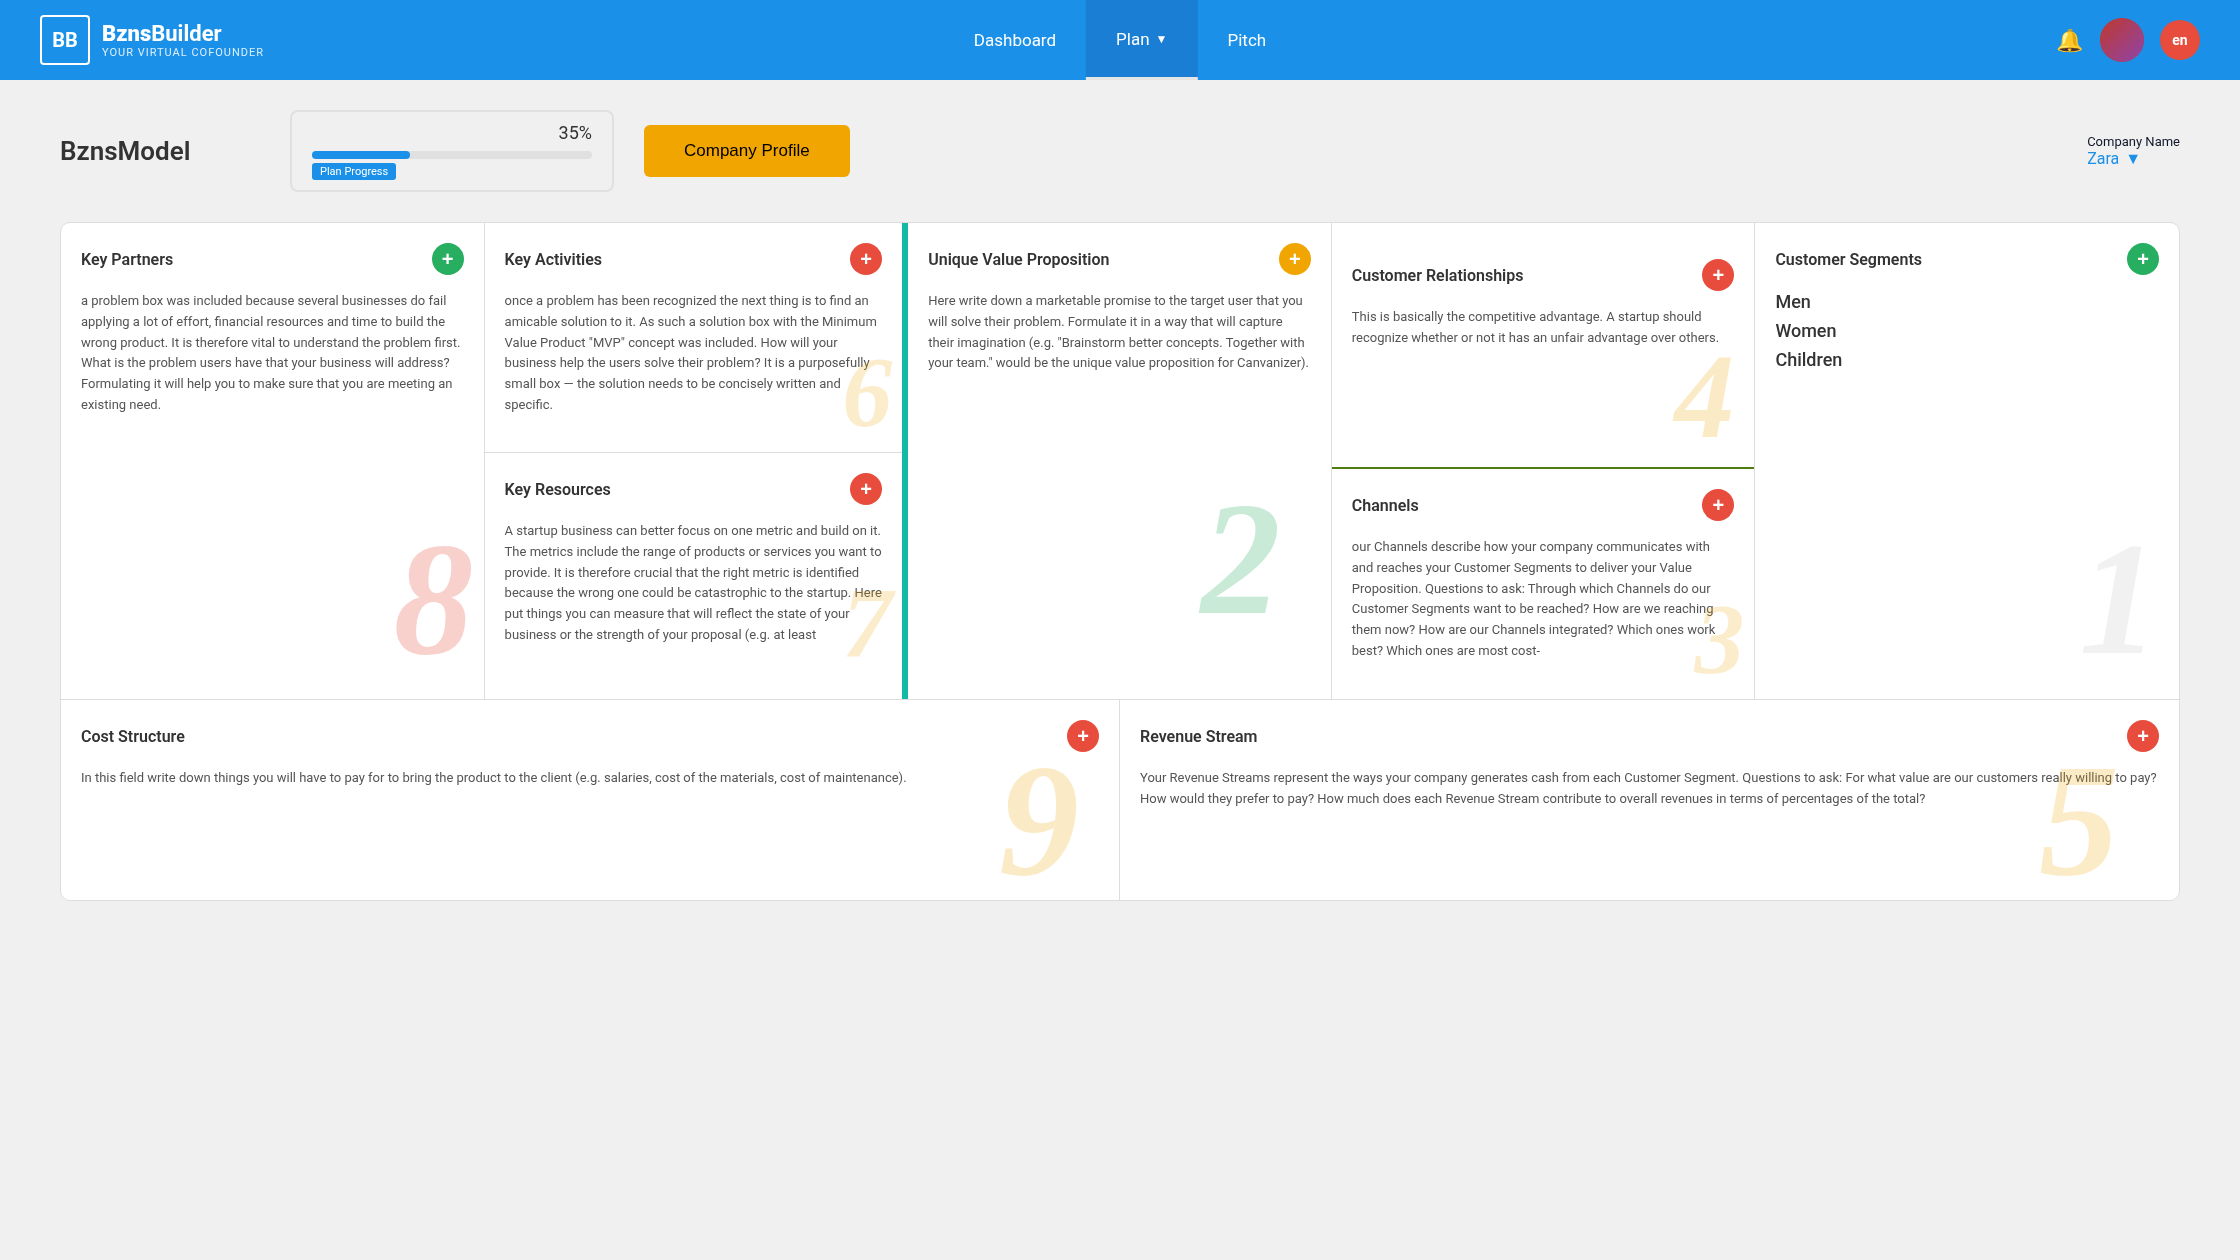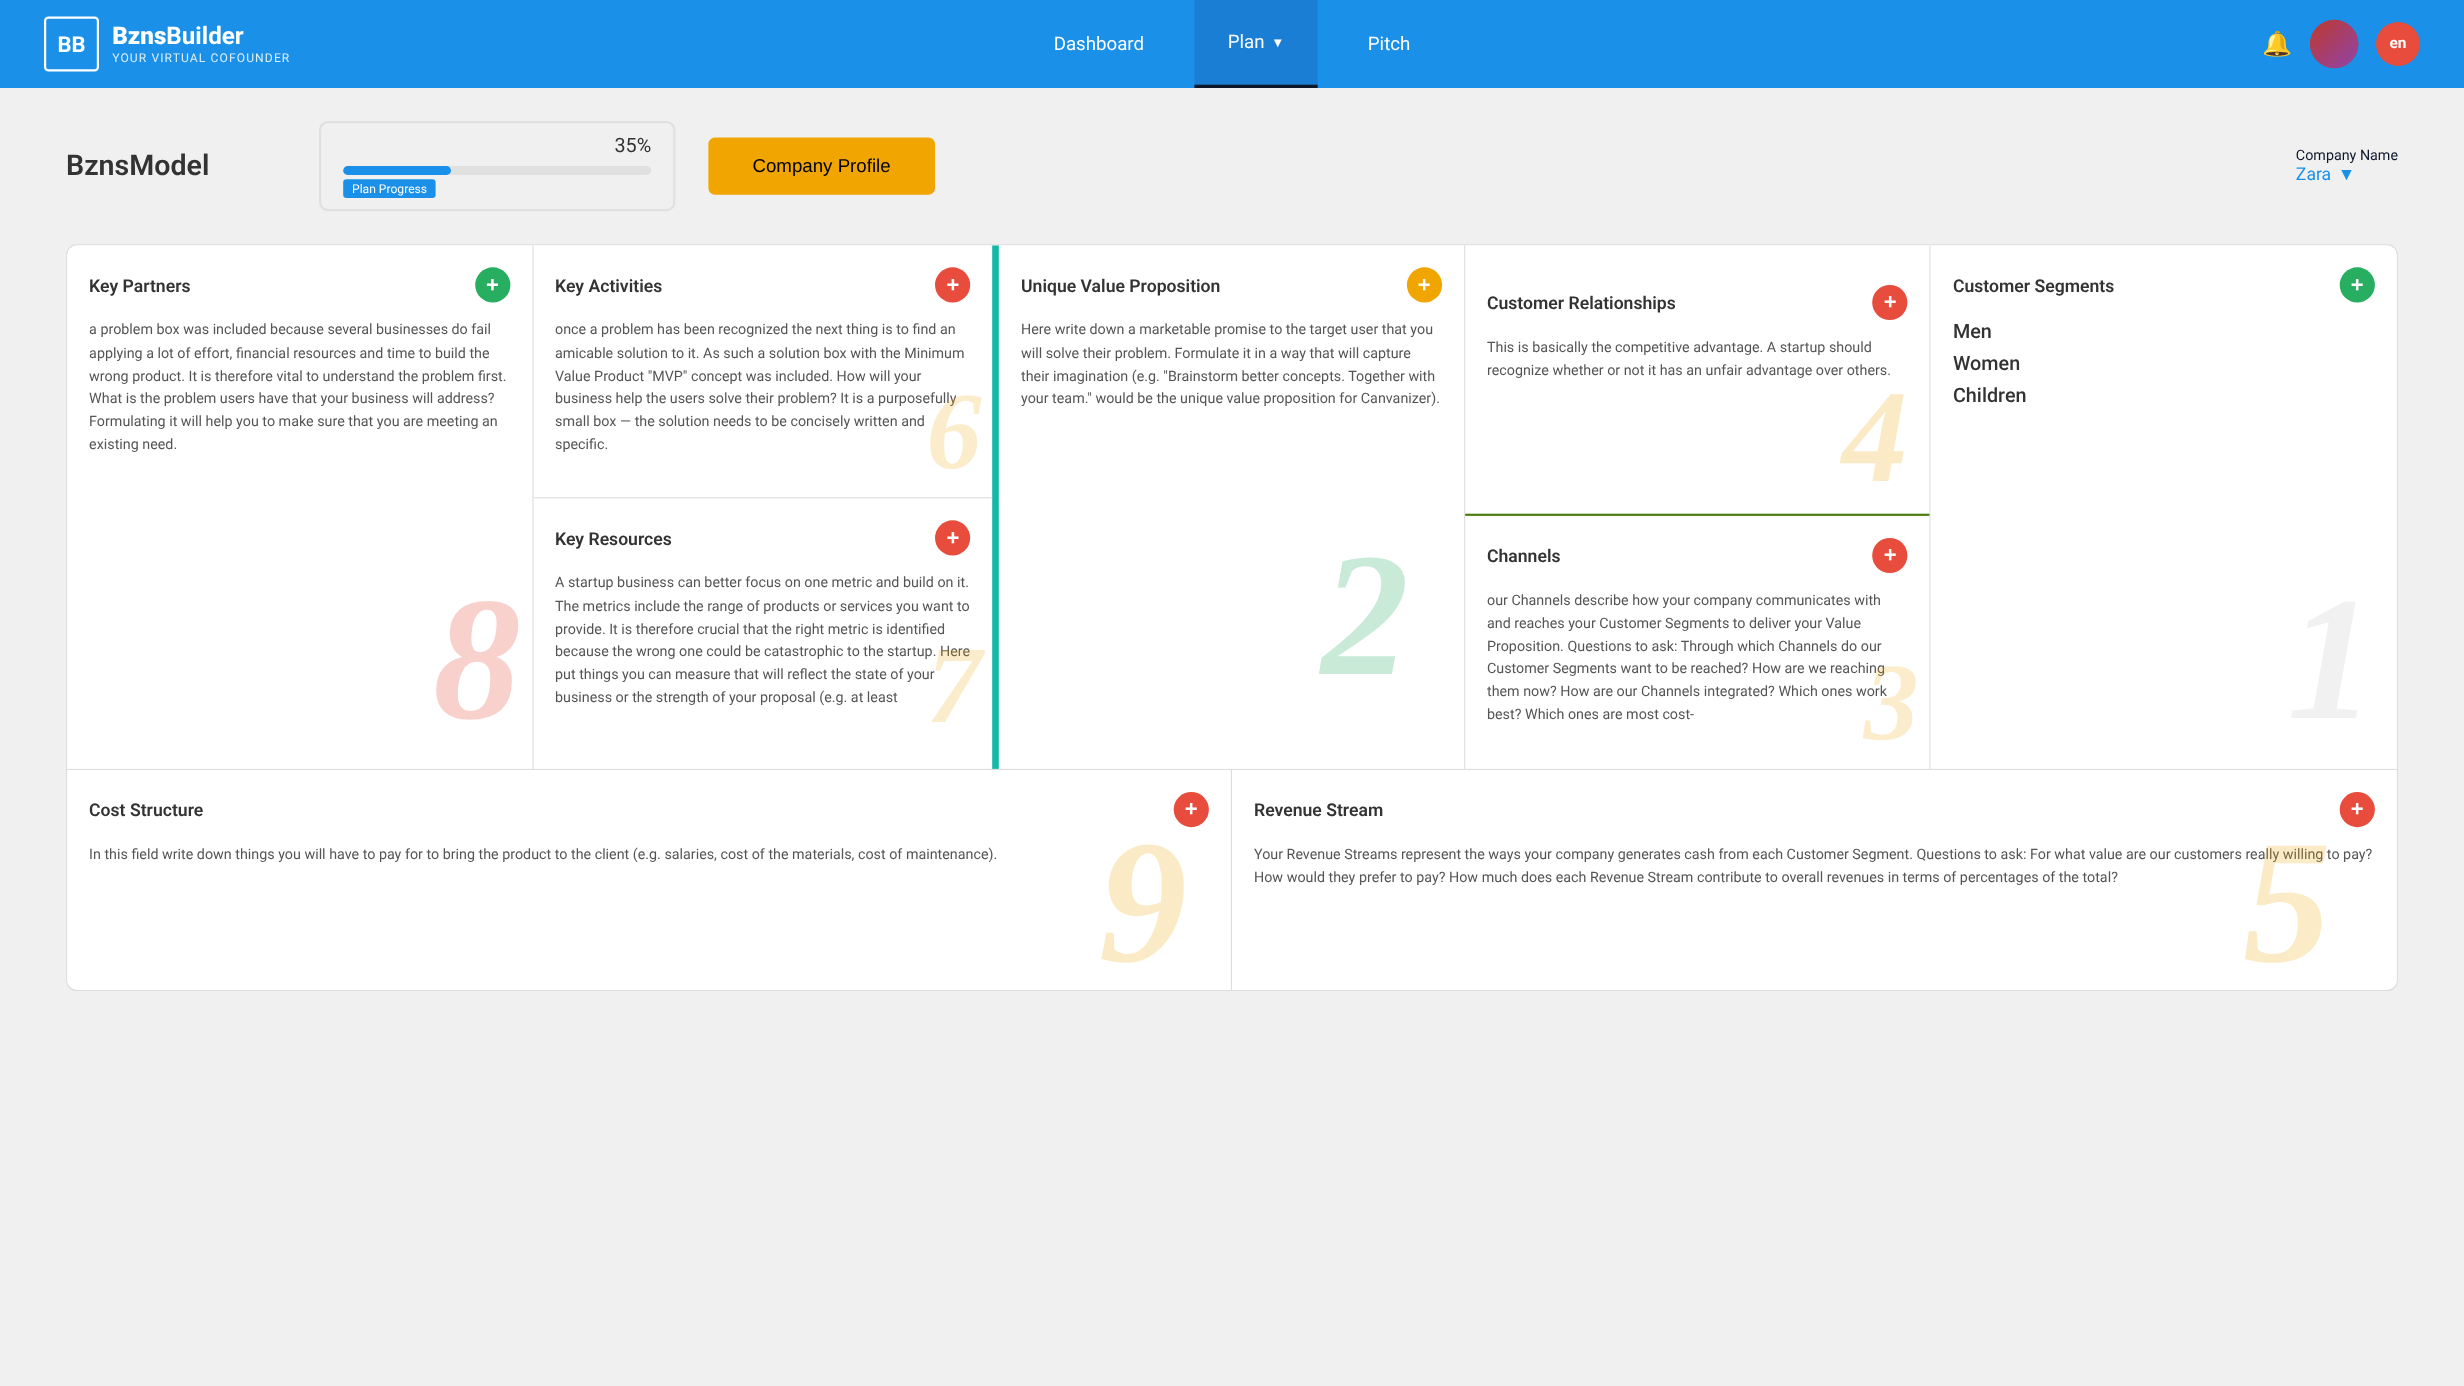--- a/index.html
+++ b/index.html
@@ -26,38 +26,38 @@
       font-weight: bold; font-size: 20px; color: white;
       border-radius: 4px;
     }
     .logo-text { color: white; }
     .logo-text .brand { font-size: 22px; font-weight: bold; }
     .logo-text .sub { font-size: 11px; letter-spacing: 1px; color: rgba(255,255,255,0.85); }
 
     .navbar-nav {
       display: flex;
       align-items: center;
-      gap: 16px;
+      gap: 0;
       margin-left: auto;
       margin-right: auto;
       position: absolute;
       left: 50%; transform: translateX(-50%);
     }
     .nav-item {
       color: white;
       font-size: 17px;
       padding: 0 30px;
       height: 80px;
       display: flex; align-items: center;
       cursor: pointer;
       text-decoration: none;
     }
     .nav-item.active {
       background: #1a7fd4;
-      border-bottom: 3px solid #0f172a;
+      border-bottom: 3px solid #e5e5e5;
     }
     .nav-item .arrow { margin-left: 6px; font-size: 12px; }
 
     .navbar-right {
       display: flex;
       align-items: center;
       gap: 16px;
       margin-left: auto;
     }
     .bell-icon {

